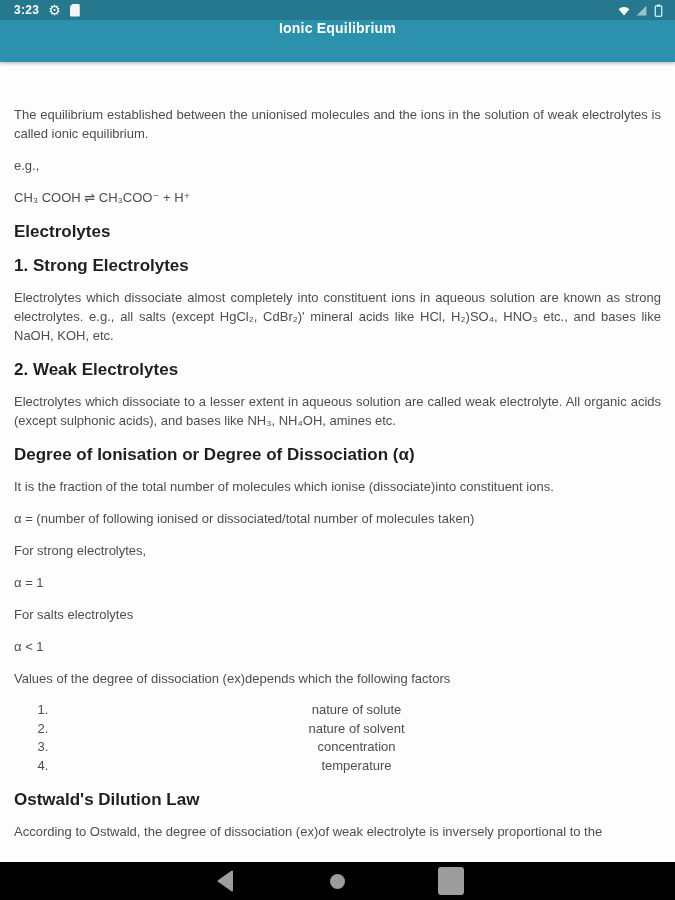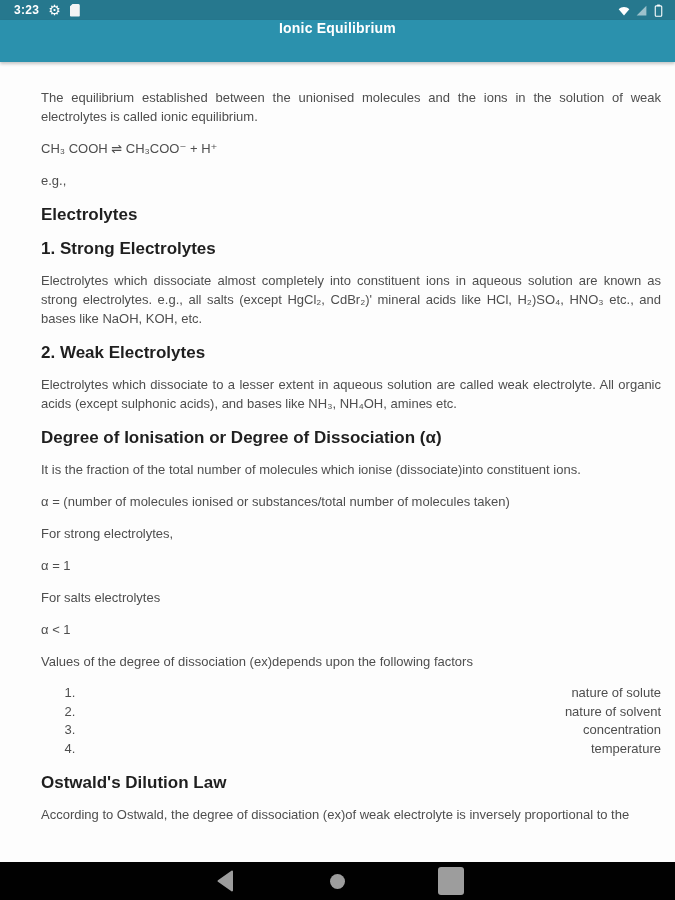--- a/index.html
+++ b/index.html
@@ -43,34 +43,34 @@
     position: relative; z-index: 2;
   }
   .app-bar-title {
     color: #ffffff; font-size: 14px; font-weight: bold; letter-spacing: .2px;
   }
 
   
   .content {
     flex: 1 1 auto;
     background: #fdfdfd;
-    padding: 13px 14px 0 14px;
+    padding: 30px 14px 0 14px;
     overflow: hidden;
     color: #4e4e4e;
-    font-size: 13px; line-height: 19px; margin-left: 27px;
+    font-size: 13px; line-height: 19px;
   }
   .content p { margin: 13px 0; text-align: justify; }
   .content p.no-justify { text-align: left; }
   .content h3 {
     margin: 15px 0 13px 0;
     font-size: 17px; line-height: 19px;
     color: #1f1f1f; font-weight: bold;
   }
   .content ol { margin: 13px 0; padding-left: 38px; }
-  .content ol li { line-height: 18.5px; text-align: right; }
+  .content ol li { line-height: 18.5px; text-align: center; }
 
   
   .nav-bar {
     height: 38px; flex: 0 0 38px;
     background: #010101;
     display: flex; align-items: center; justify-content: center;
   }
   .nav-btn {
     width: 113px; height: 38px;
     display: flex; align-items: center; justify-content: center;
@@ -110,41 +110,41 @@
       </span>
     </div>
   </div>
 
   <div class="app-bar">
     <span class="app-bar-title">Ionic Equilibrium</span>
   </div>
 
   <div class="content">
     <p>The equilibrium established between the unionised molecules and the ions in the solution of weak electrolytes is called ionic equilibrium.</p>
+    <p class="no-justify">e.g.,</p>
     <p class="no-justify">CH₃ COOH ⇌ CH₃COO⁻ + H⁺</p>
-    <p class="no-justify">e.g.,</p>
 
     <h3>Electrolytes</h3>
 
     <h3>1. Strong Electrolytes</h3>
     <p>Electrolytes which dissociate almost completely into constituent ions in aqueous solution are known as strong electrolytes. e.g., all salts (except HgCl₂, CdBr₂)' mineral acids like HCl, H₂)SO₄, HNO₃ etc., and bases like NaOH, KOH, etc.</p>
 
     <h3>2. Weak Electrolytes</h3>
     <p>Electrolytes which dissociate to a lesser extent in aqueous solution are called weak electrolyte. All organic acids (except sulphonic acids), and bases like NH₃, NH₄OH, amines etc.</p>
 
     <h3>Degree of Ionisation or Degree of Dissociation (α)</h3>
     <p>It is the fraction of the total number of molecules which ionise (dissociate)into constituent ions.</p>
 
-    <p class="no-justify">α = (number of molecules ionised or substances/total number of molecules taken)</p>
+    <p class="no-justify">α = (number of following ionised or dissociated/total number of molecules taken)</p>
     <p class="no-justify">For strong electrolytes,</p>
     <p class="no-justify">α = 1</p>
     <p class="no-justify">For salts electrolytes</p>
     <p class="no-justify">α &lt; 1</p>
 
-    <p class="no-justify">Values of the degree of dissociation (ex)depends upon the following factors</p>
+    <p class="no-justify">Values of the degree of dissociation (ex)depends which the following factors</p>
     <ol>
       <li>nature of solute</li>
       <li>nature of solvent</li>
       <li>concentration</li>
       <li>temperature</li>
     </ol>
 
     <h3>Ostwald's Dilution Law</h3>
     <p>According to Ostwald, the degree of dissociation (ex)of weak electrolyte is inversely proportional to the</p>
   </div>

